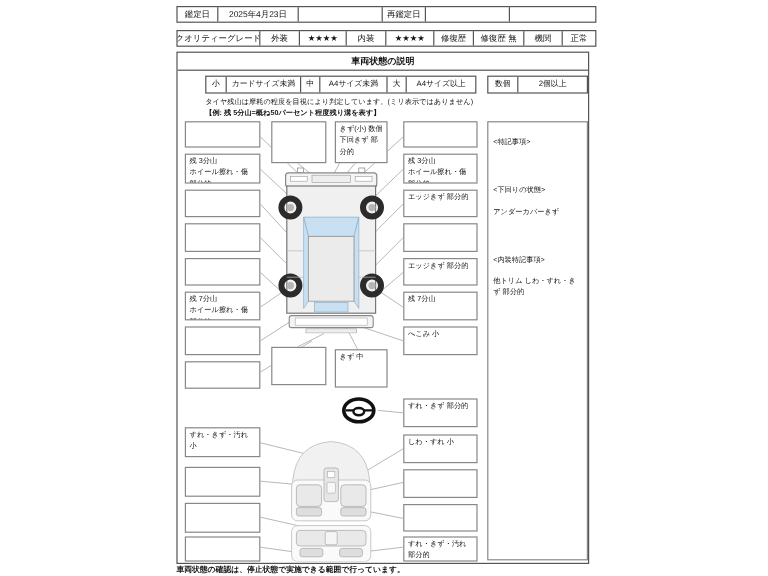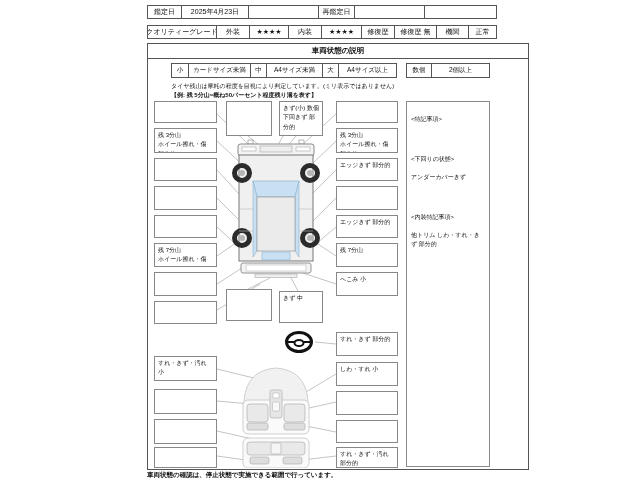--- a/index.html
+++ b/index.html
@@ -10,21 +10,21 @@
   }
   .abs{position:absolute;}
   
   .hrow{position:absolute;left:147px;width:350px;height:14px;display:flex;
         border:1px solid #555;background:#fff;box-sizing:border-box;}
   .hcell{display:flex;align-items:center;justify-content:center;
          font-size:7px;box-sizing:border-box;border-left:1px solid #555;
          overflow:hidden;white-space:nowrap;}
   .hcell:first-child{border-left:none;}
   
-  .main{position:absolute;left:147px;top:43px;width:382px;height:427px;
+  .main{position:absolute;left:147px;top:43px;width:344px;height:427px;
         border:1px solid #555;background:#fff;box-sizing:border-box;}
   .main-title{position:absolute;left:0;top:0;width:100%;height:15px;
               border-bottom:1px solid #555;display:flex;align-items:center;
               justify-content:center;font-size:7.5px;font-weight:bold;box-sizing:border-box;}
   .legend{position:absolute;top:19px;height:15px;display:flex;border:1px solid #555;box-sizing:border-box;background:#fff;}
   .lcell{display:flex;align-items:center;justify-content:center;font-size:6.5px;
          border-left:1px solid #555;box-sizing:border-box;white-space:nowrap;overflow:hidden;}
   .lcell:first-child{border-left:none;}
   .note{position:absolute;left:23px;top:38px;font-size:6px;line-height:1.45;color:#111;}
   .note .bold{font-weight:bold;}

